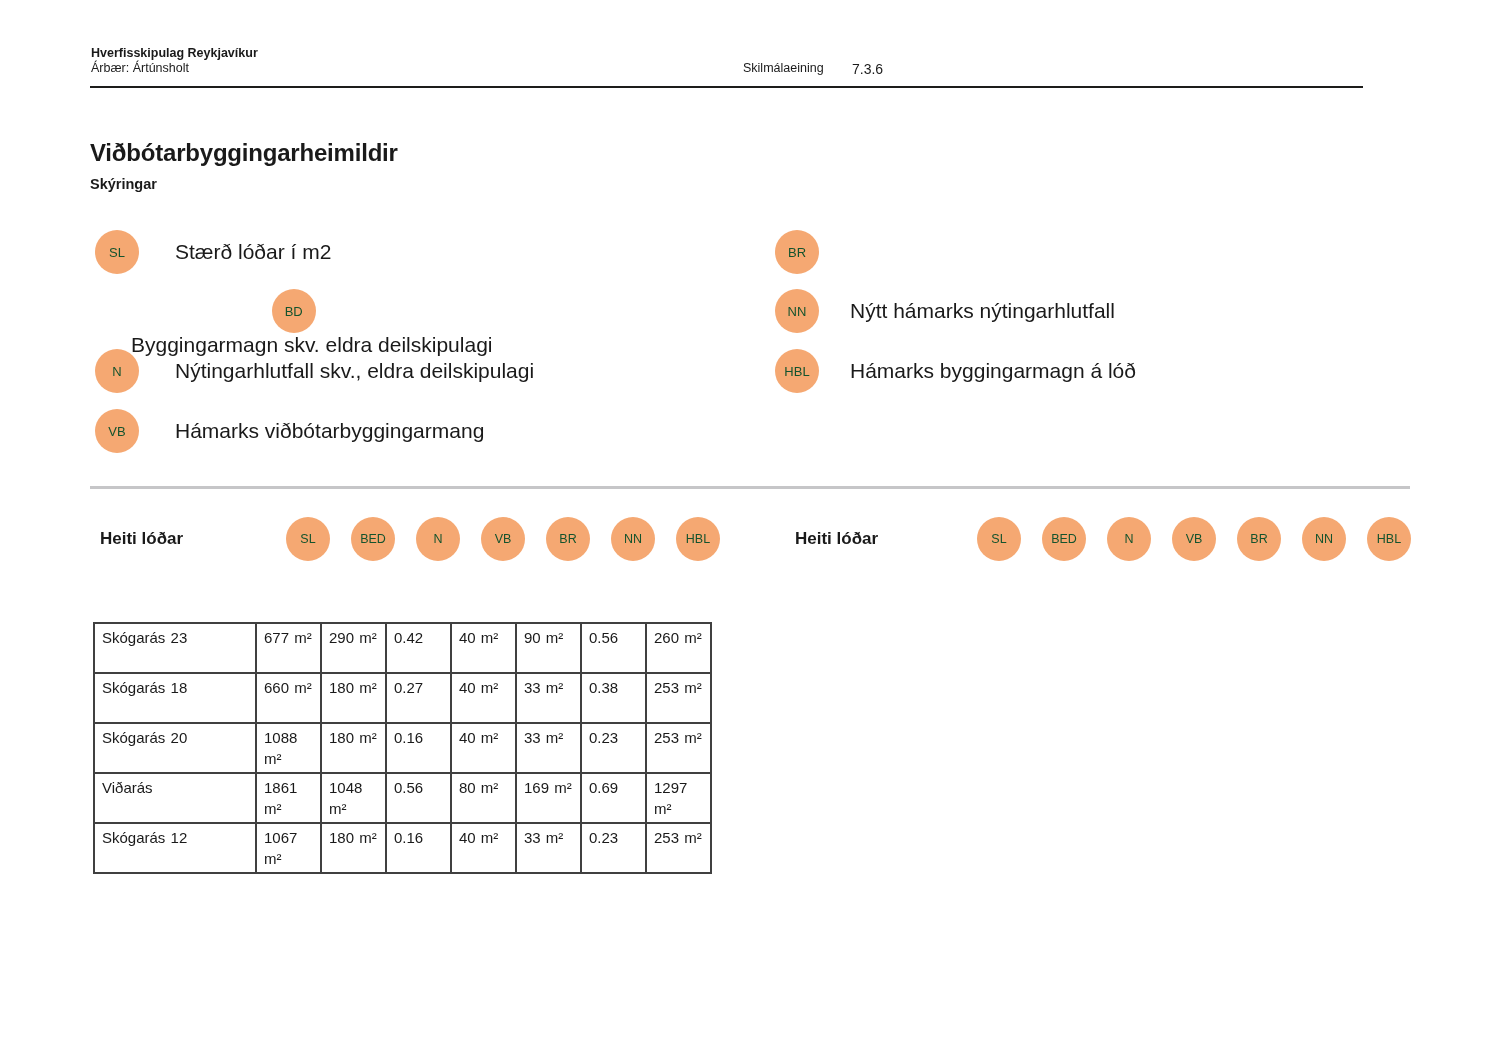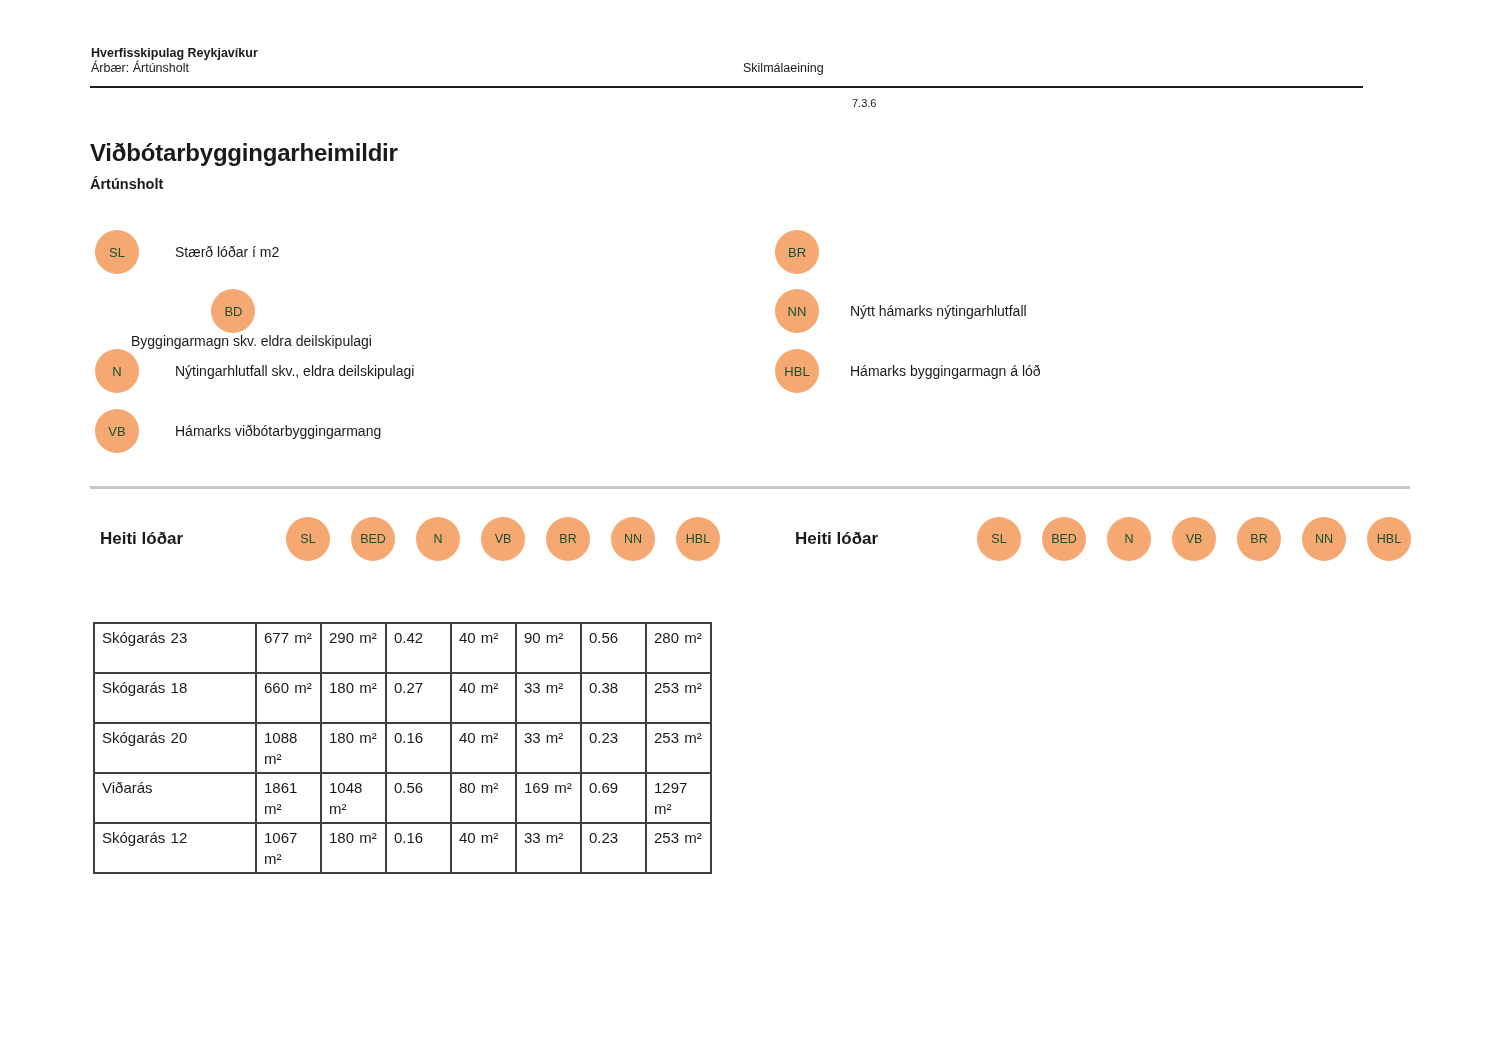--- a/index.html
+++ b/index.html
@@ -14,21 +14,21 @@
     width: 1500px;
     height: 969px;
     background: #ffffff;
     overflow: hidden;
   }
 
   
   .hdr-org      { position: absolute; left: 91px;  top: 46px;  font-size: 12.5px; font-weight: bold; }
   .hdr-sub      { position: absolute; left: 91px;  top: 61px;  font-size: 12.5px; }
   .hdr-doctype  { position: absolute; left: 743px; top: 61px;  font-size: 12.5px; }
-  .hdr-number   { position: absolute; left: 852px; top: 61px;  font-size: 11px; margin-top: 36px; }
+  .hdr-number   { position: absolute; left: 852px; top: 61px;  font-size: 14px; }
   .hdr-rule     { position: absolute; left: 90px;  top: 86px;  width: 1273px; height: 2px; background: #1d1d1b; }
 
   
   .page-title   { position: absolute; left: 90px; top: 139px; font-size: 24px; font-weight: bold; letter-spacing: -0.2px; }
   .page-sub     { position: absolute; left: 90px; top: 176px; font-size: 14.5px; font-weight: bold; }
 
   
   .legend-row {
     position: absolute;
     display: flex;
@@ -41,21 +41,21 @@
     background: #F5A872;
     display: flex;
     align-items: center;
     justify-content: center;
     font-size: 13px;
     color: #14532d;
     flex: 0 0 auto;
   }
   .legend-row .legend-label {
     margin-left: 36px;
-    font-size: 14px;
+    font-size: 21px;
   }
   .legend-row.right .legend-label { margin-left: 31px; }
 
   
   .divider { position: absolute; left: 90px; top: 486px; width: 1320px; height: 3px; background: #c6c6c8; }
 
   
   .lot-header-title {
     position: absolute;
     top: 517px;
@@ -102,21 +102,21 @@
 
 <div class="page">
 
   <div class="hdr-org">Hverfisskipulag Reykjavíkur</div>
   <div class="hdr-sub">Árbær: Ártúnsholt</div>
   <div class="hdr-doctype">Skilmálaeining</div>
   <div class="hdr-number">7.3.6</div>
   <div class="hdr-rule"></div>
 
   <div class="page-title">Viðbótarbyggingarheimildir</div>
-  <div class="page-sub">Ártúnsholt</div>
+  <div class="page-sub">Skýringar</div>
 
   <div class="legend-row" style="left:95px; top:230px;">
     <div class="circle">SL</div>
     <div class="legend-label">Stærð lóðar í m2</div>
   </div>
   <div class="legend-row" style="left:95px; top:289px;flex-direction:column;">
     <div class="circle">BD</div>
     <div class="legend-label">Byggingarmagn skv. eldra deilskipulagi</div>
   </div>
   <div class="legend-row" style="left:95px; top:349px;">
@@ -178,21 +178,21 @@
     </colgroup>
     <tbody>
       <tr>
         <td>Skógarás 23</td>
         <td>677 m²</td>
         <td>290 m²</td>
         <td>0.42</td>
         <td>40 m²</td>
         <td>90 m²</td>
         <td>0.56</td>
-        <td>280 m²</td>
+        <td>260 m²</td>
       </tr>
       <tr>
         <td>Skógarás 18</td>
         <td>660 m²</td>
         <td>180 m²</td>
         <td>0.27</td>
         <td>40 m²</td>
         <td>33 m²</td>
         <td>0.38</td>
         <td>253 m²</td>

